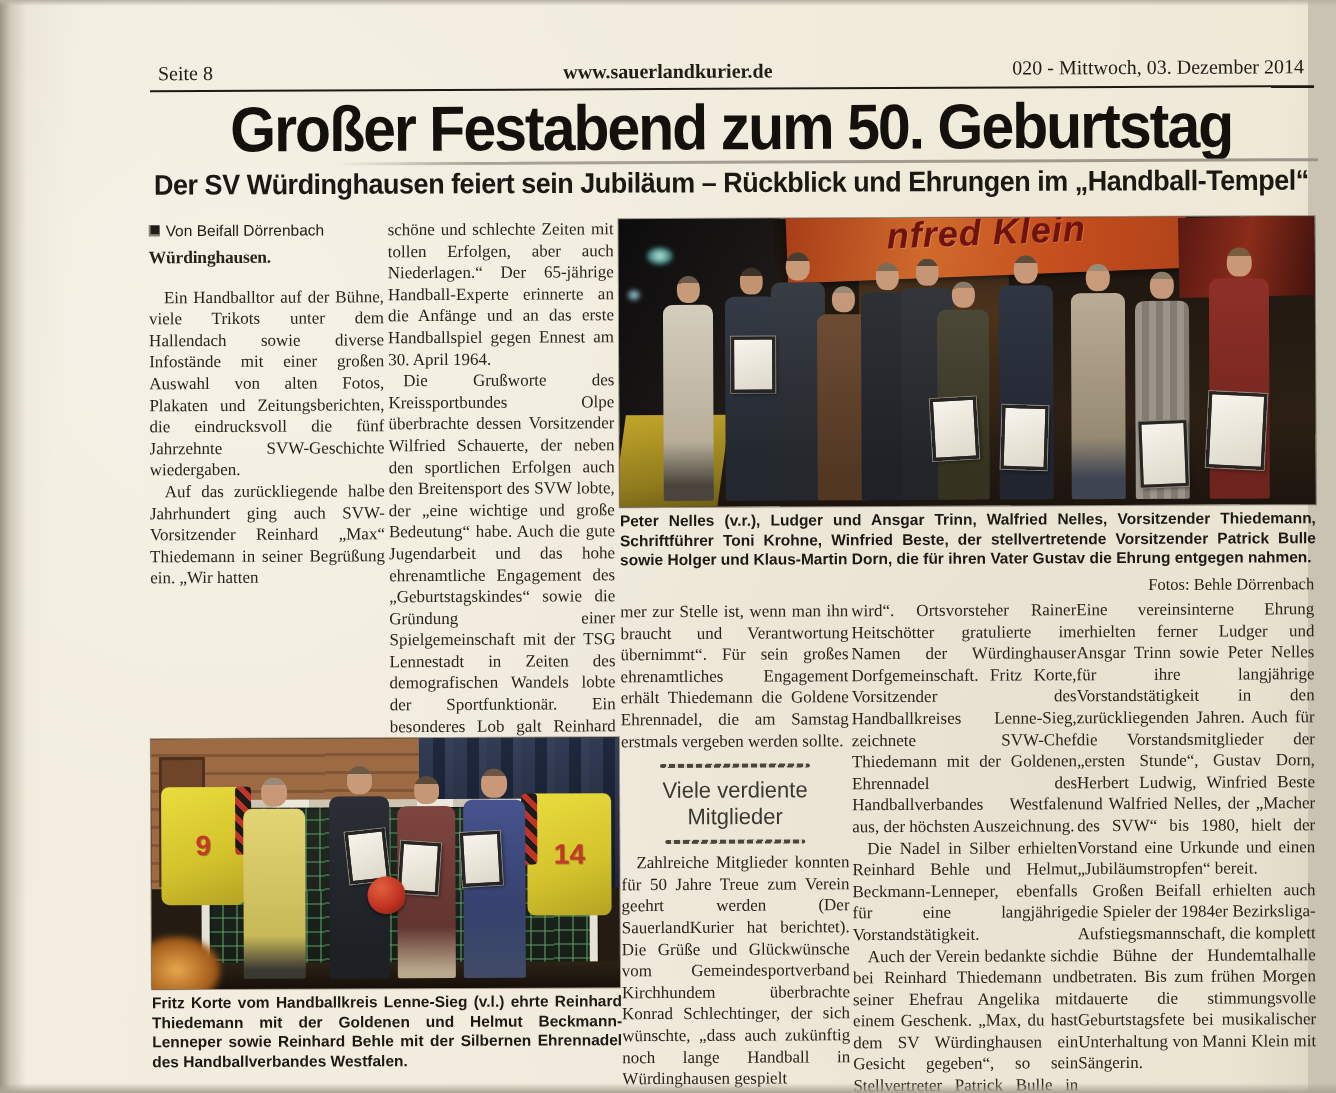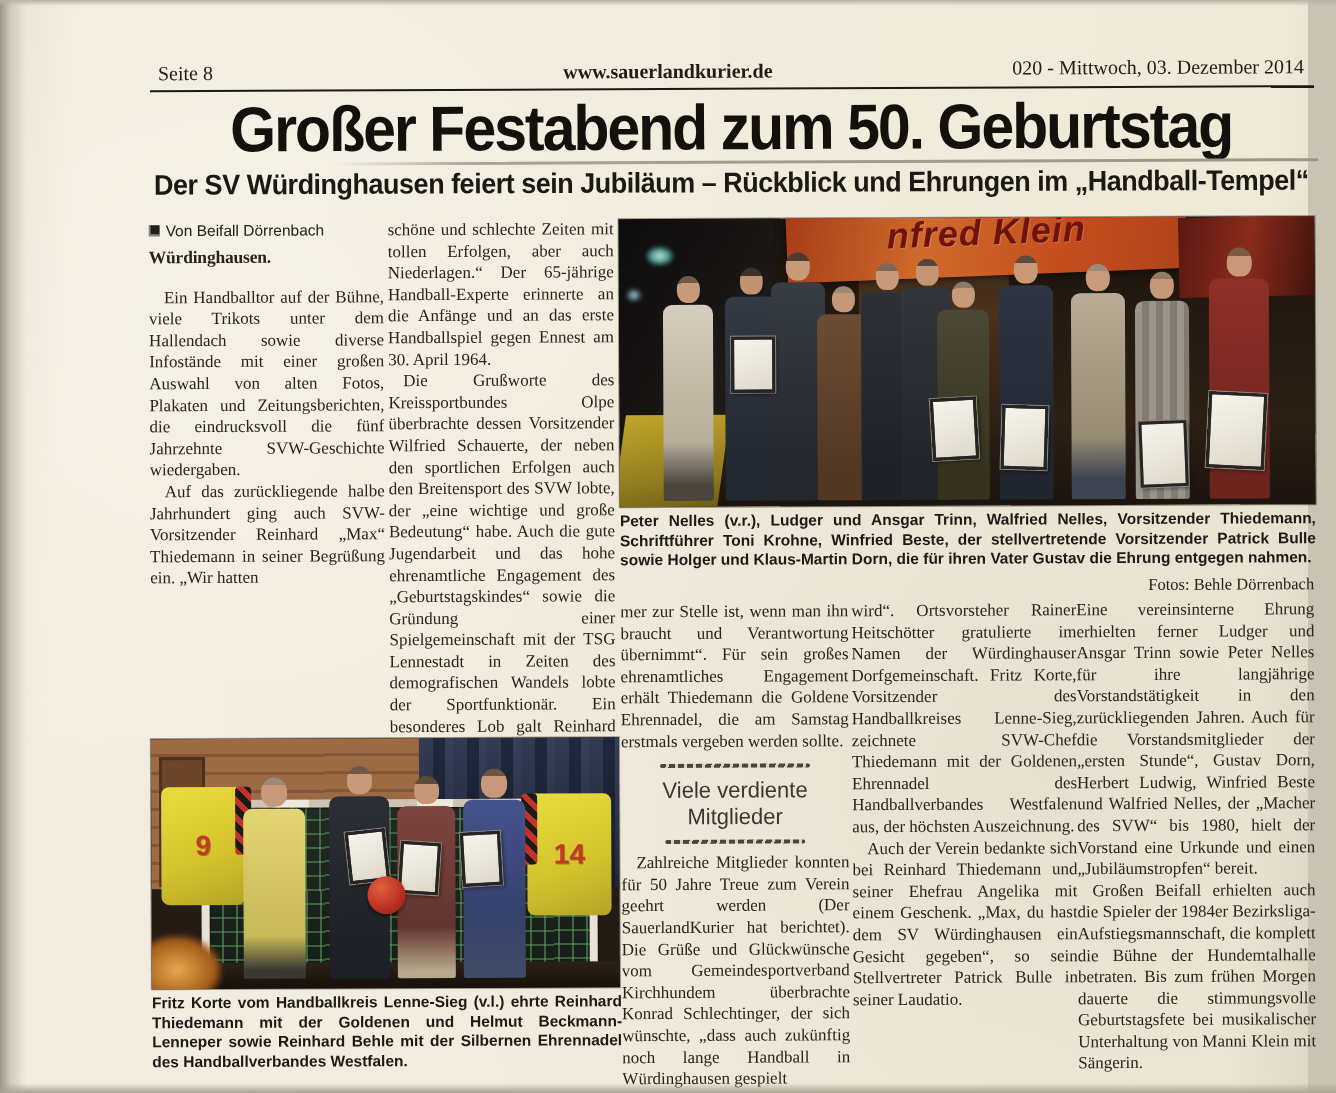--- a/index.html
+++ b/index.html
@@ -243,20 +243,21 @@
     <div class="col col3">
       <p>mer zur Stelle ist, wenn man ihn braucht und Verantwortung übernimmt“. Für sein großes ehrenamtliches Engagement erhält Thiedemann die Goldene Ehrennadel, die am Samstag erstmals vergeben werden sollte.</p>
       <div class="squig"></div>
       <div class="sect-head">Viele verdiente Mitglieder</div>
       <div class="squig b"></div>
       <p class="ind">Zahlreiche Mitglieder konnten für 50 Jahre Treue zum Verein geehrt werden (Der SauerlandKurier hat berichtet). Die Grüße und Glückwünsche vom Gemeindesportverband Kirchhundem überbrachte Konrad Schlechtinger, der sich wünschte, „dass auch zukünftig noch lange Handball in Würdinghausen gespielt</p>
     </div>
 
     <div class="col col4">
       <p>wird“. Ortsvorsteher Rainer Heitschötter gratulierte im Namen der Würdinghauser Dorfgemeinschaft. Fritz Korte, Vorsitzender des Handballkreises Lenne-Sieg, zeichnete SVW-Chef Thiedemann mit der Goldenen Ehrennadel des Handballverbandes Westfalen aus, der höchsten Auszeichnung.</p>
+      <p class="ind">Die Nadel in Silber erhielten Reinhard Behle und Helmut Beckmann-Lenneper, ebenfalls für eine langjährige Vorstandstätigkeit.</p>
       <p class="ind">Auch der Verein bedankte sich bei Reinhard Thiedemann und seiner Ehefrau Angelika mit einem Geschenk. „Max, du hast dem SV Würdinghausen ein Gesicht gegeben“, so sein Stellvertreter Patrick Bulle in seiner Laudatio.</p>
     </div>
 
     <div class="col col5">
       <p>Eine vereinsinterne Ehrung erhielten ferner Ludger und Ansgar Trinn sowie Peter Nelles für ihre langjährige Vorstandstätigkeit in den zurückliegenden Jahren. Auch für die Vorstandsmitglieder der „ersten Stunde“, Gustav Dorn, Herbert Ludwig, Winfried Beste und Walfried Nelles, der „Macher des SVW“ bis 1980, hielt der Vorstand eine Urkunde und einen „Jubiläumstropfen“ bereit.</p>
       <p class="ind">Großen Beifall erhielten auch die Spieler der 1984er Bezirksliga-Aufstiegsmannschaft, die komplett die Bühne der Hundemtalhalle betraten. Bis zum frühen Morgen dauerte die stimmungsvolle Geburtstagsfete bei musikalischer Unterhaltung von Manni Klein mit Sängerin.</p>
     </div>
 
     <div class="photo-bottom">
       <div class="wood"></div>

